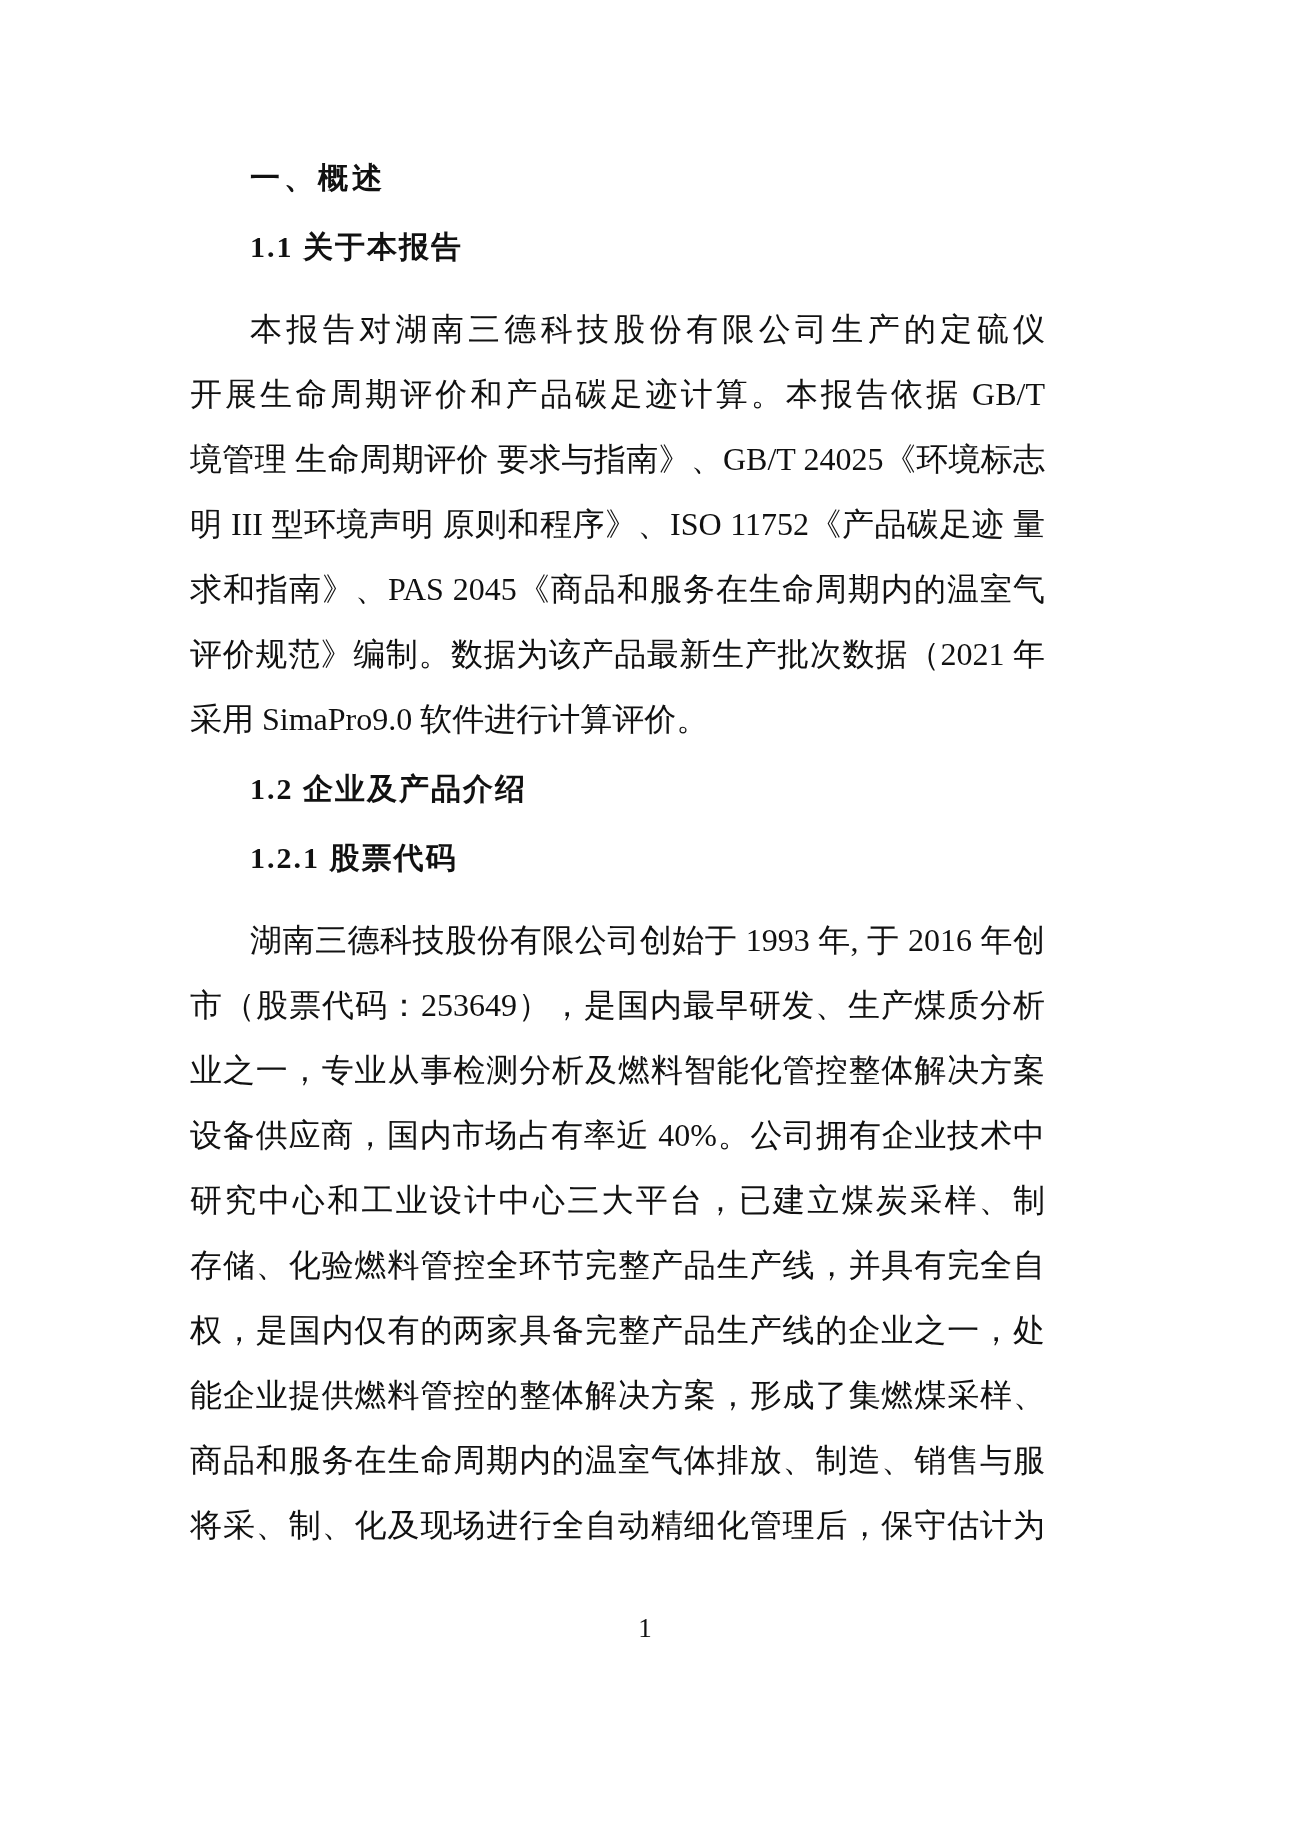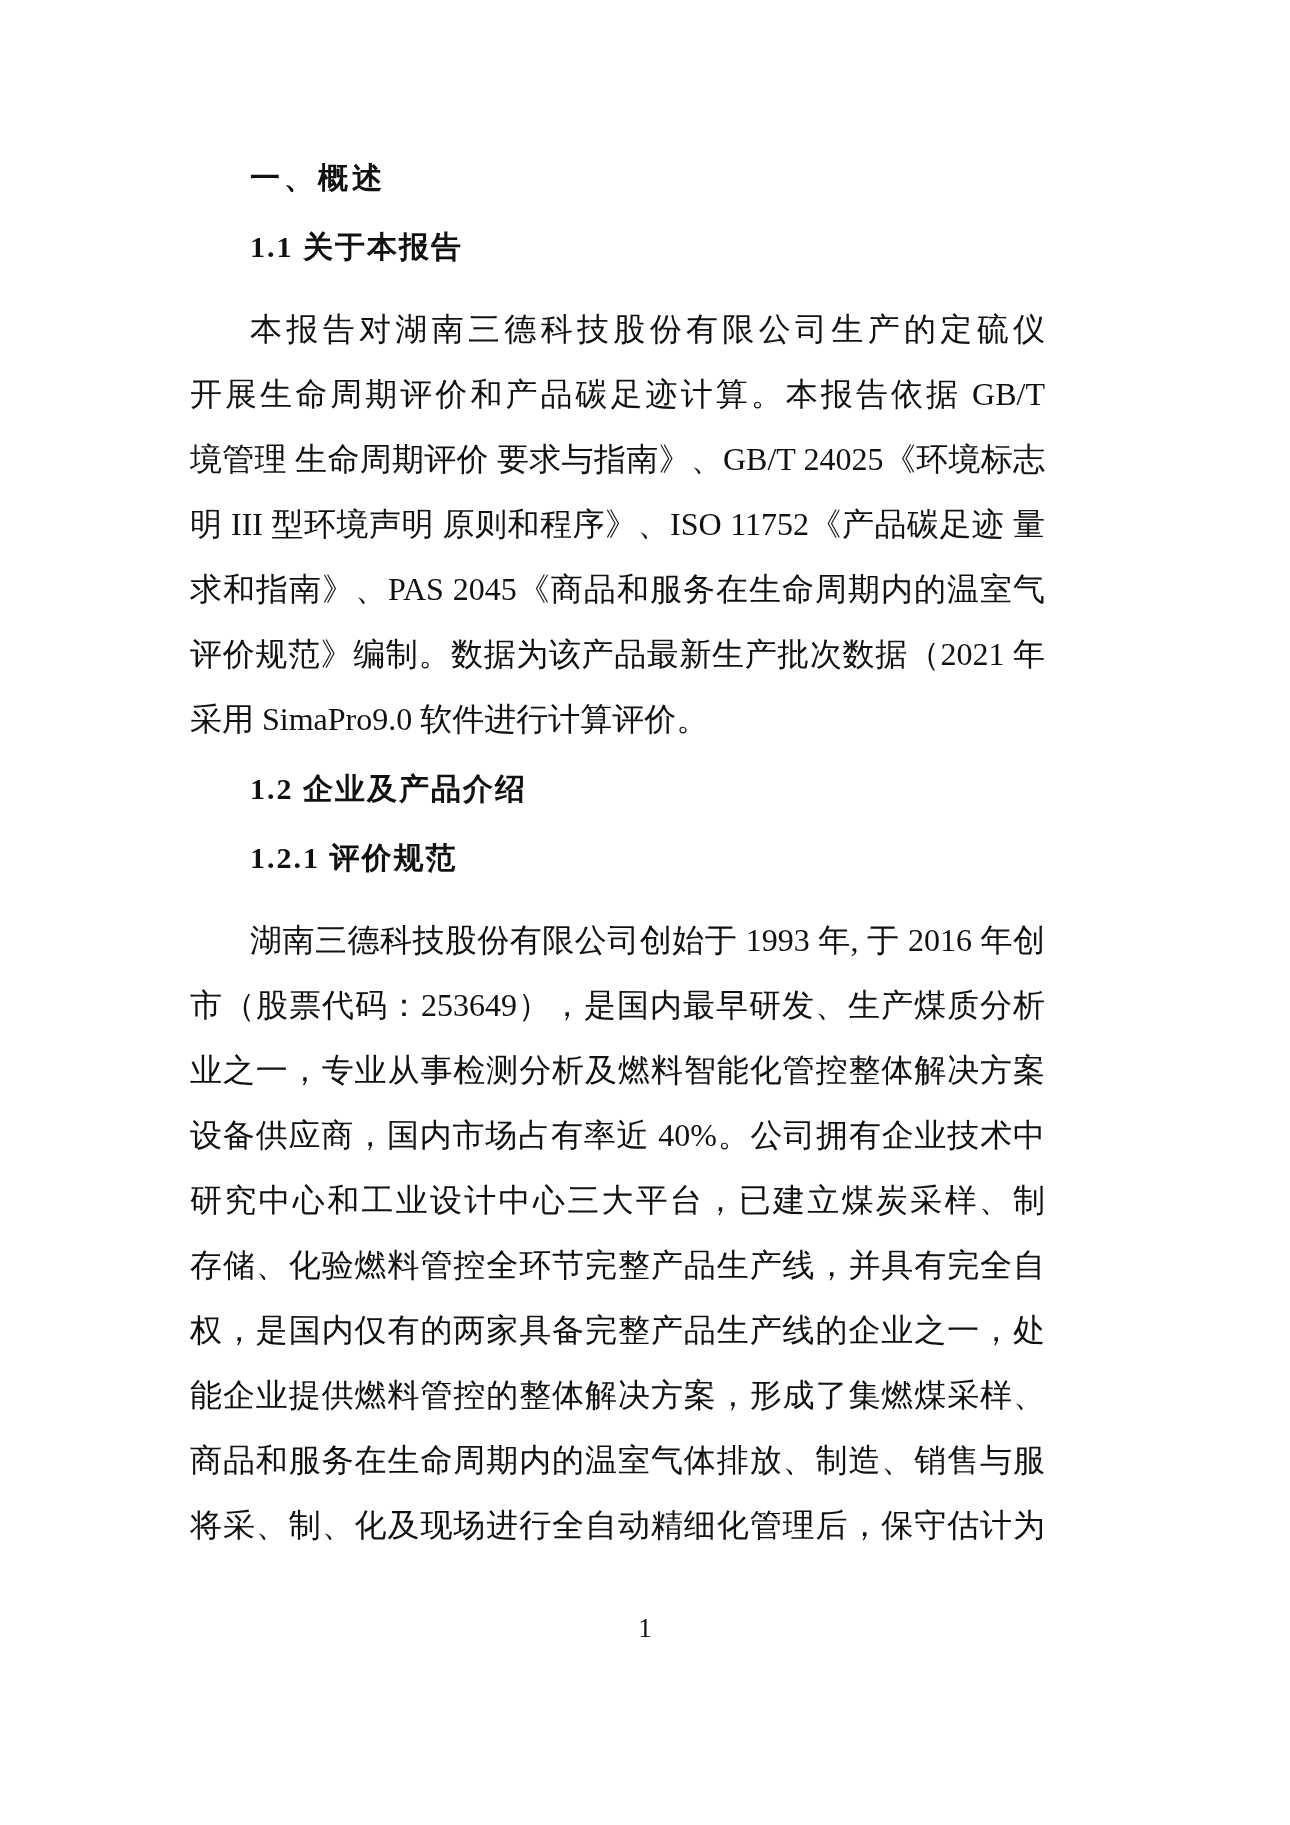--- a/index.html
+++ b/index.html
@@ -73,21 +73,21 @@
       <div class="heading h1">一、概述</div>
       <div class="heading h2">1.1 关于本报告</div>
       <div class="line para-first indent">本报告对湖南三德科技股份有限公司生产的定硫仪（SDS720）</div>
       <div class="line">开展生命周期评价和产品碳足迹计算。本报告依据 GB/T 24044《环</div>
       <div class="line">境管理 生命周期评价 要求与指南》、GB/T 24025《环境标志和声</div>
       <div class="line">明 III 型环境声明 原则和程序》、ISO 11752《产品碳足迹 量化要</div>
       <div class="line">求和指南》、PAS 2045《商品和服务在生命周期内的温室气体排放</div>
       <div class="line">评价规范》编制。数据为该产品最新生产批次数据（2021 年 12 月），</div>
       <div class="line last">采用 SimaPro9.0 软件进行计算评价。</div>
       <div class="heading h2">1.2 企业及产品介绍</div>
-      <div class="heading h3">1.2.1 评价规范</div>
+      <div class="heading h3">1.2.1 股票代码</div>
       <div class="line para-first indent">湖南三德科技股份有限公司创始于 1993 年, 于 2016 年创业板上</div>
       <div class="line">市（股票代码：253649），是国内最早研发、生产煤质分析仪器的企</div>
       <div class="line">业之一，专业从事检测分析及燃料智能化管控整体解决方案的网络化</div>
       <div class="line">设备供应商，国内市场占有率近 40%。公司拥有企业技术中心、工程</div>
       <div class="line">研究中心和工业设计中心三大平台，已建立煤炭采样、制样、输送、</div>
       <div class="line">存储、化验燃料管控全环节完整产品生产线，并具有完全自主知识产</div>
       <div class="line">权，是国内仅有的两家具备完整产品生产线的企业之一，处于行业领</div>
       <div class="line">能企业提供燃料管控的整体解决方案，形成了集燃煤采样、制样、化</div>
       <div class="line">商品和服务在生命周期内的温室气体排放、制造、销售与服务体系，</div>
       <div class="line">将采、制、化及现场进行全自动精细化管理后，保守估计为企业燃料</div>

